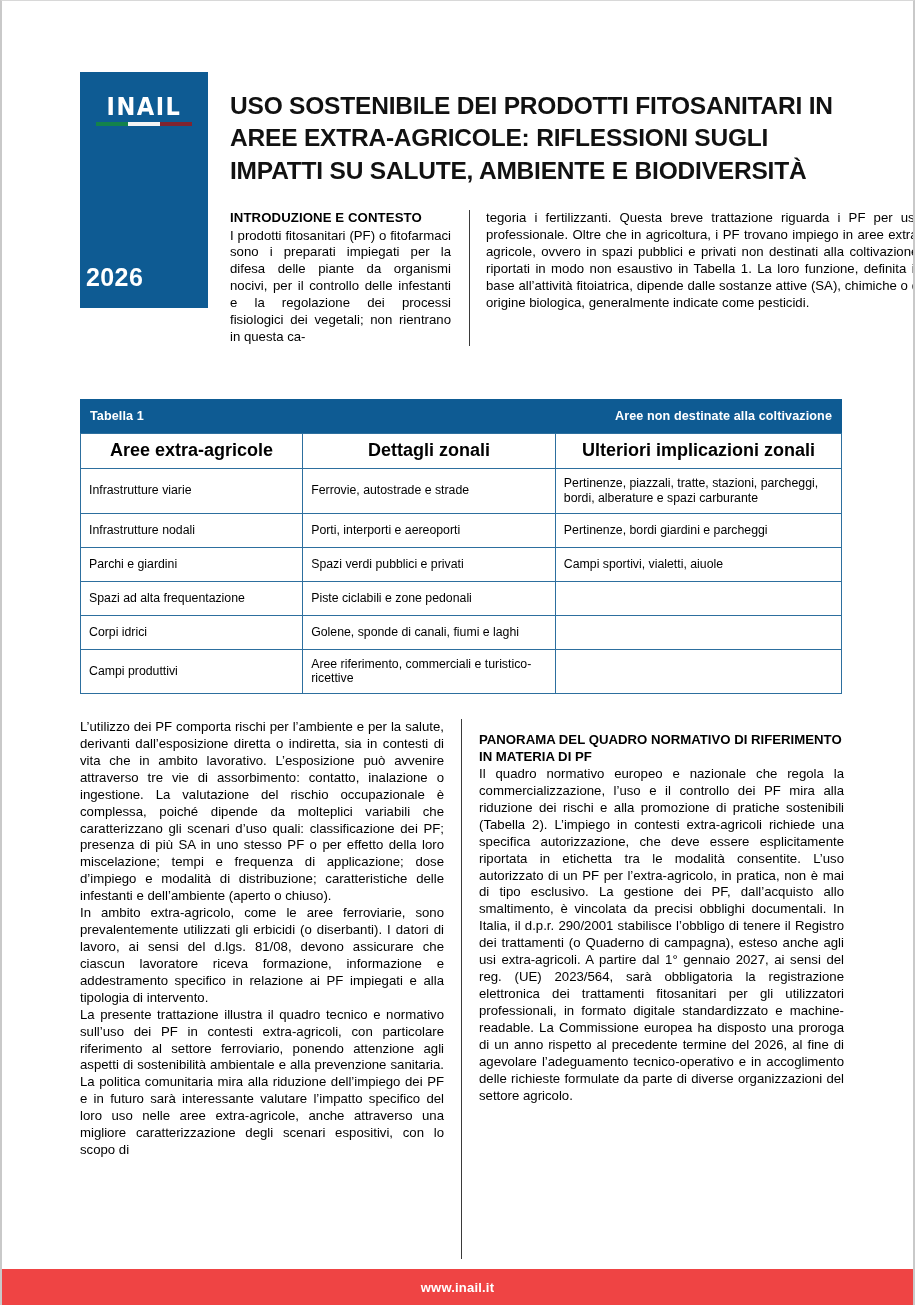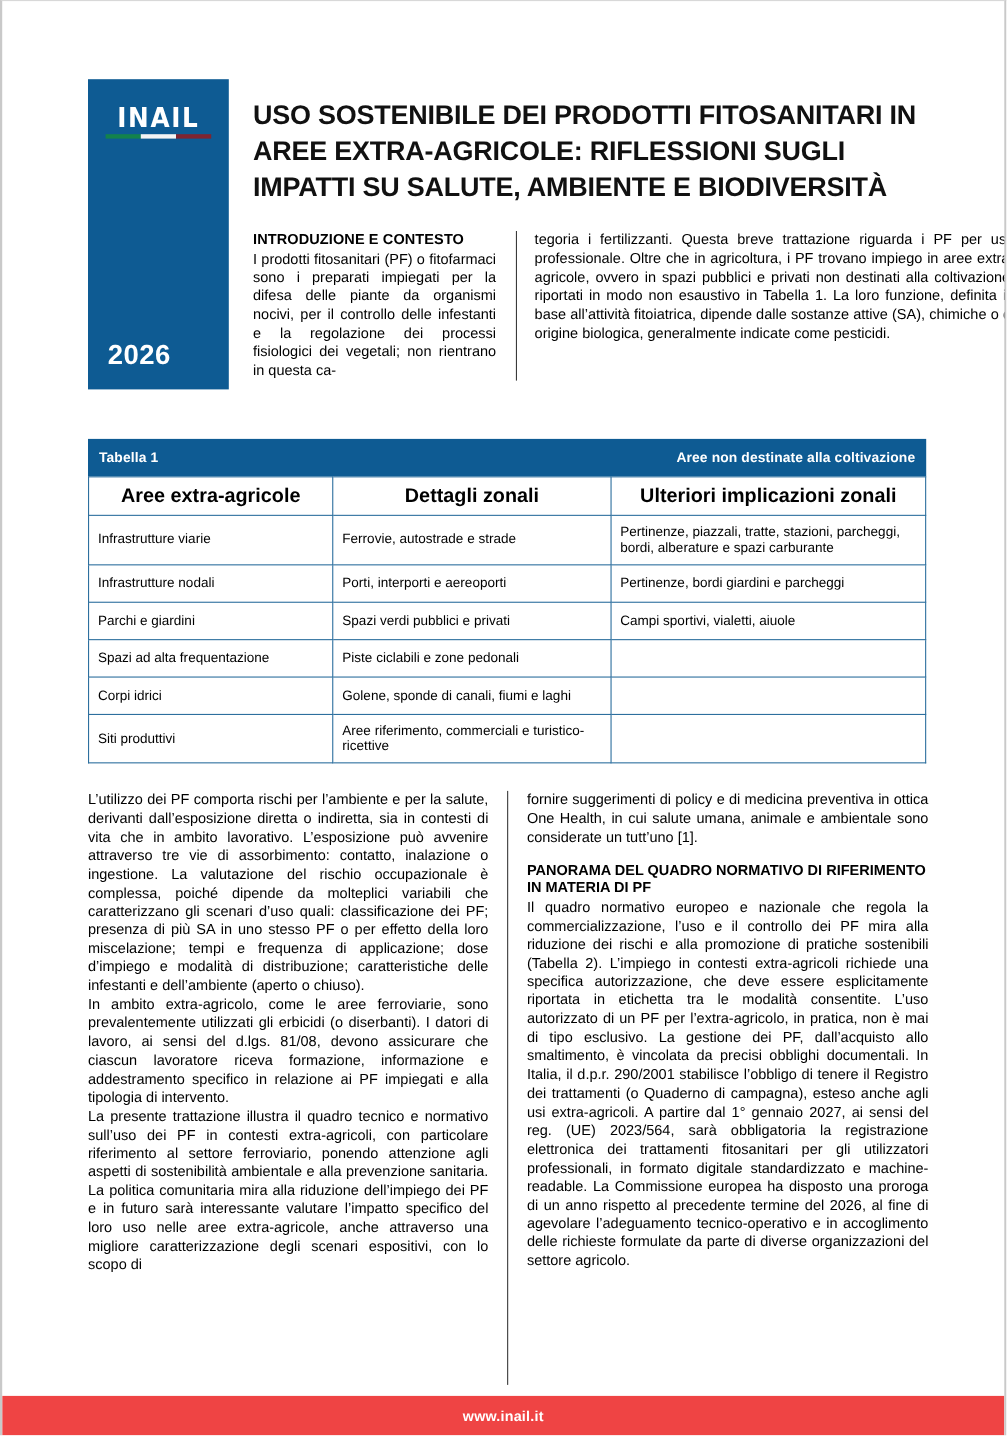--- a/index.html
+++ b/index.html
@@ -29,21 +29,21 @@
     top: 71px;
     left: 78px;
     width: 764px;
     height: 282px;
   }
   .brand-block {
     position: absolute;
     top: 0;
     left: 0;
     width: 128px;
-    height: 282px;
+    height: 236px;
     background: #0e5b93;
   }
   .logo {
     position: absolute;
     top: 22px;
     left: 16px;
     width: 96px;
   }
   .logo-word {
     font-family: "DejaVu Sans", sans-serif;
@@ -61,21 +61,21 @@
     margin-top: 3px;
     height: 4px;
     width: 96px;
   }
   .logo-flag i { display: block; height: 4px; }
   .flag-g { width: 32px; background: #13824c; }
   .flag-w { width: 32px; background: #f4f4f4; }
   .flag-r { width: 32px; background: #7f2430; }
   .year {
     position: absolute;
-    left: 18px;
+    left: 6px;
     bottom: 16px;
     color: #ffffff;
     font-size: 25px;
     font-weight: bold;
     letter-spacing: 0.4px;
   }
 
   .doc-title {
     position: absolute;
     left: 150px;
@@ -288,36 +288,35 @@
           <td class="c1">Spazi ad alta frequentazione</td>
           <td class="c2">Piste ciclabili e zone pedonali</td>
           <td class="c3"></td>
         </tr>
         <tr>
           <td class="c1">Corpi idrici</td>
           <td class="c2">Golene, sponde di canali, fiumi e laghi</td>
           <td class="c3"></td>
         </tr>
         <tr>
-          <td class="c1">Siti produttivi</td>
+          <td class="c1">Campi produttivi</td>
           <td class="c2">Aree riferimento, commerciali e turistico-ricettive</td>
           <td class="c3"></td>
         </tr>
       </tbody>
     </table>
   </div>
 
   <div class="main">
     <div class="col-l">
       <p class="body">L’utilizzo dei PF comporta rischi per l’ambiente e per la salute, derivanti dall’esposizione diretta o indiretta, sia in contesti di vita che in ambito lavorativo. L’esposizione può avvenire attraverso tre vie di assorbimento: contatto, inalazione o ingestione. La valutazione del rischio occupazionale è complessa, poiché dipende da molteplici variabili che caratterizzano gli scenari d’uso quali: classificazione dei PF; presenza di più SA in uno stesso PF o per effetto della loro miscelazione; tempi e frequenza di applicazione; dose d’impiego e modalità di distribuzione; caratteristiche delle infestanti e dell’ambiente (aperto o chiuso).</p>
       <p class="body">In ambito extra-agricolo, come le aree ferroviarie, sono prevalentemente utilizzati gli erbicidi (o diserbanti). I datori di lavoro, ai sensi del d.lgs. 81/08, devono assicurare che ciascun lavoratore riceva formazione, informazione e addestramento specifico in relazione ai PF impiegati e alla tipologia di intervento.</p>
       <p class="body">La presente trattazione illustra il quadro tecnico e normativo sull’uso dei PF in contesti extra-agricoli, con particolare riferimento al settore ferroviario, ponendo attenzione agli aspetti di sostenibilità ambientale e alla prevenzione sanitaria. La politica comunitaria mira alla riduzione dell’impiego dei PF e in futuro sarà interessante valutare l’impatto specifico del loro uso nelle aree extra-agricole, anche attraverso una migliore caratterizzazione degli scenari espositivi, con lo scopo di</p>
     </div>
     <div class="col-r">
-      <p class="body"><span>fornire suggerimenti di </span><span class="it">policy</span><span> e di medicina preventiva in ottica </span><span class="it">One Health</span><span>, in cui salute umana, animale e ambientale sono considerate un tutt’uno [1].</span></p>
       <div class="sec-head2">PANORAMA DEL QUADRO NORMATIVO DI RIFERIMENTO IN MATERIA DI PF</div>
       <p class="body"><span>Il quadro normativo europeo e nazionale che regola la commercializzazione, l’uso e il controllo dei PF mira alla riduzione dei rischi e alla promozione di pratiche sostenibili (Tabella 2). L’impiego in contesti extra-agricoli richiede una specifica autorizzazione, che deve essere esplicitamente riportata in etichetta tra le modalità consentite. L’uso autorizzato di un PF per l’extra-agricolo, in pratica, non è mai di tipo esclusivo. La gestione dei PF, dall’acquisto allo smaltimento, è vincolata da precisi obblighi documentali. In Italia, il d.p.r. 290/2001 stabilisce l’obbligo di tenere il </span><span class="it">Registro dei trattamenti</span><span> (o </span><span class="it">Quaderno di campagna</span><span>), esteso anche agli usi extra-agricoli. A partire dal 1° gennaio 2027, ai sensi del reg. (UE) 2023/564, sarà obbligatoria la registrazione elettronica dei trattamenti fitosanitari per gli utilizzatori professionali, in formato digitale standardizzato e </span><span class="it">machine-readable</span><span>. La Commissione europea ha disposto una proroga di un anno rispetto al precedente termine del 2026, al fine di agevolare l’adeguamento tecnico-operativo e in accoglimento delle richieste formulate da parte di diverse organizzazioni del settore agricolo.</span></p>
     </div>
   </div>
 
   <div class="footer">
     <span>www.inail.it</span>
   </div>
 
 </div>

